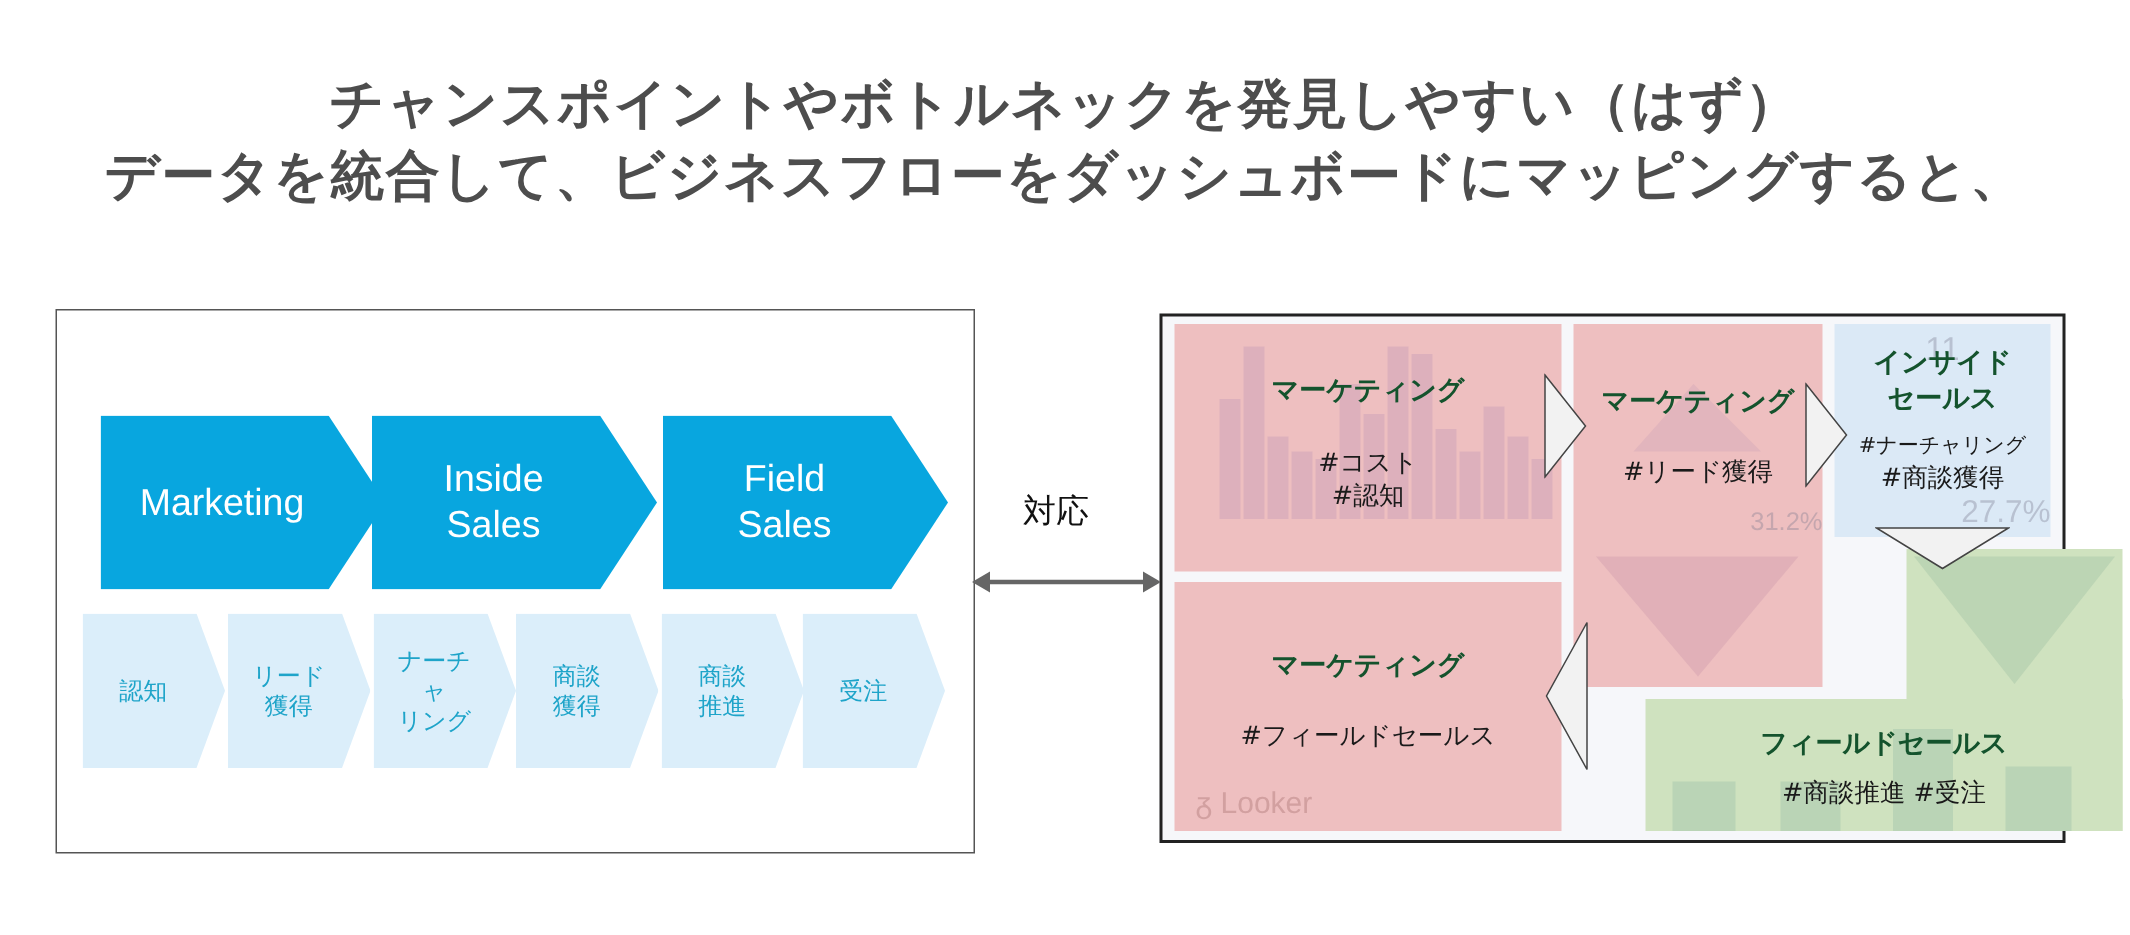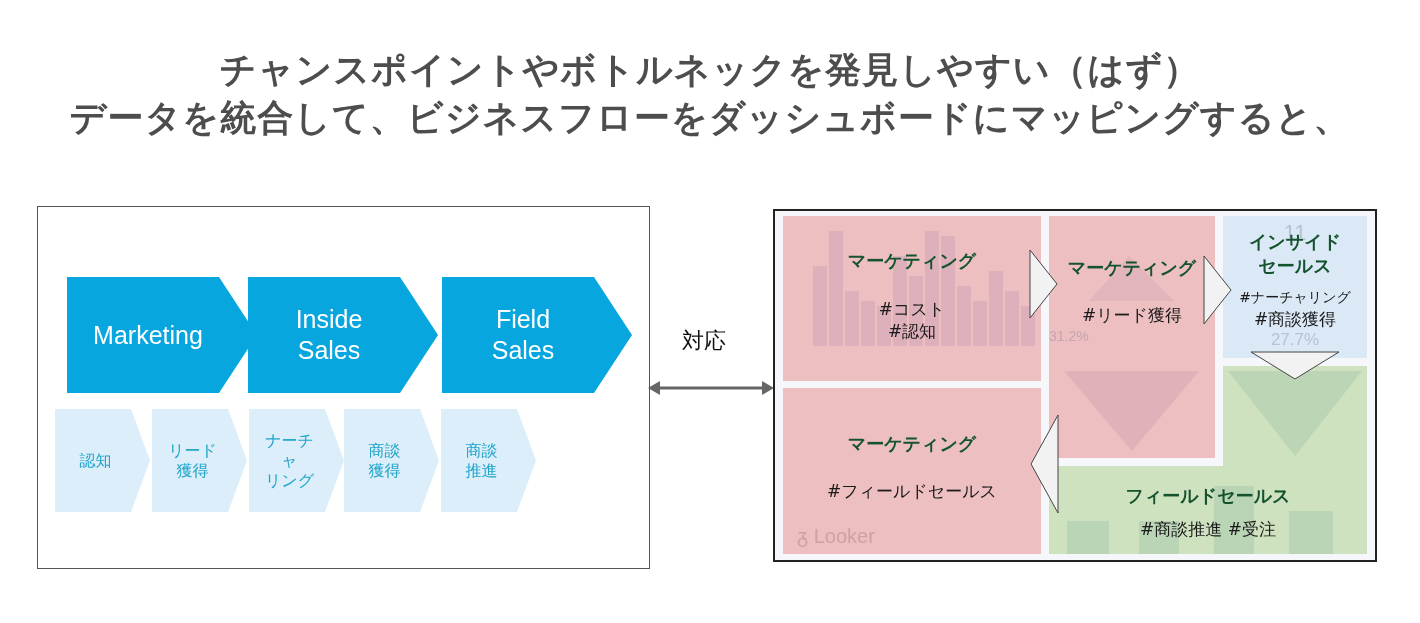--- a/index.html
+++ b/index.html
@@ -43,21 +43,21 @@
   .connector-arrow { position: absolute; left: 648px; top: 378px; }
 
   
   .right-panel {
     position: absolute; left: 773px; top: 209px; width: 604px; height: 353px;
     border: 2px solid #222; background: #f6f7fa;
   }
   .tile { position: absolute; overflow: hidden; }
   .pink { background: #eebfc0; }
   .blue { background: #dbe9f6; }
-  .green { background: #cfe2bf; }
+  .green { background: #cfe2bf; margin-left: 48px; }
   .tile-heading {
     position: absolute; width: 100%; text-align: center; font-weight: bold;
     color: #14532d; font-size: 18px; line-height: 24px; z-index: 3;
   }
   .tile-tag {
     position: absolute; width: 100%; text-align: center; color: #1a1a1a;
     font-size: 17px; line-height: 22px; z-index: 3; white-space: pre-line;
   }
   .ghost { position: absolute; color: rgba(120,120,140,0.35); z-index: 1; font-family: "Liberation Sans", sans-serif; }
   .bg-svg { position: absolute; left: 0; top: 0; z-index: 0; }
@@ -91,20 +91,21 @@
   <div class="sub" style="left:17px;width:95px"><span>認知</span></div>
   <div class="sub" style="left:114px;width:95px"><span>リード
 獲得</span></div>
   <div class="sub" style="left:211px;width:95px"><span>ナーチ
 ャ
 リング</span></div>
   <div class="sub" style="left:306px;width:95px"><span>商談
 獲得</span></div>
   <div class="sub" style="left:403px;width:95px"><span>商談
 推進</span></div>
+  <div class="sub" style="left:497px;width:95px"><span>受注</span></div>
 </div>
 
 <div class="connector-label">対応</div>
 <svg class="connector-arrow" width="126" height="20">
   <line x1="10" y1="10" x2="116" y2="10" stroke="#666" stroke-width="3"></line>
   <polygon points="0,10 12,3 12,17" fill="#666"></polygon>
   <polygon points="126,10 114,3 114,17" fill="#666"></polygon>
 </svg>
 
 <div class="right-panel">
@@ -133,30 +134,30 @@
 #認知</div>
   </div>
 
   <div class="tile pink" style="left:274px;top:5px;width:166px;height:242px">
     <svg class="bg-svg" width="166" height="242">
       <polygon points="40,85 80,40 125,85" fill="rgba(190,150,180,0.25)"></polygon>
       <polygon points="15,155 150,155 83,235" fill="rgba(200,150,170,0.35)"></polygon>
     </svg>
     <div class="tile-heading" style="top:40px">マーケティング</div>
     <div class="tile-tag" style="top:88px">#リード獲得</div>
-    <div class="ghost" style="left:0;width:100%;text-align:left;top:112px;font-size:14px">31.2%</div>
+    <div class="ghost" style="left:0;width:100%;text-align:right;top:122px;font-size:17px">31.2%</div>
   </div>
 
   <div class="tile blue" style="left:448px;top:5px;width:144px;height:142px">
     <div class="ghost" style="left:0;width:100%;text-align:center;top:4px;font-size:22px">11</div>
     <div class="tile-heading" style="top:14px;white-space:pre-line">インサイド
 セールス</div>
     <div class="tile-tag" style="top:72px;font-size:14px;line-height:18px">#ナーチャリング</div>
     <div class="tile-tag" style="top:92px;font-size:17px">#商談獲得</div>
-    <div class="ghost" style="left:0;width:100%;text-align:center;top:114px;font-size:17px">27.7%</div>
+    <div class="ghost" style="left:0;width:100%;text-align:right;top:114px;font-size:21px">27.7%</div>
   </div>
 
   <div class="tile green" style="left:448px;top:155px;width:144px;height:188px">
     <svg class="bg-svg" width="144" height="100">
       <polygon points="5,5 139,5 72,90" fill="rgba(170,200,170,0.5)"></polygon>
     </svg>
   </div>
   <div class="tile green" style="left:274px;top:255px;width:318px;height:88px">
     <svg class="bg-svg" width="318" height="88">
       <g fill="rgba(170,200,175,0.55)">

